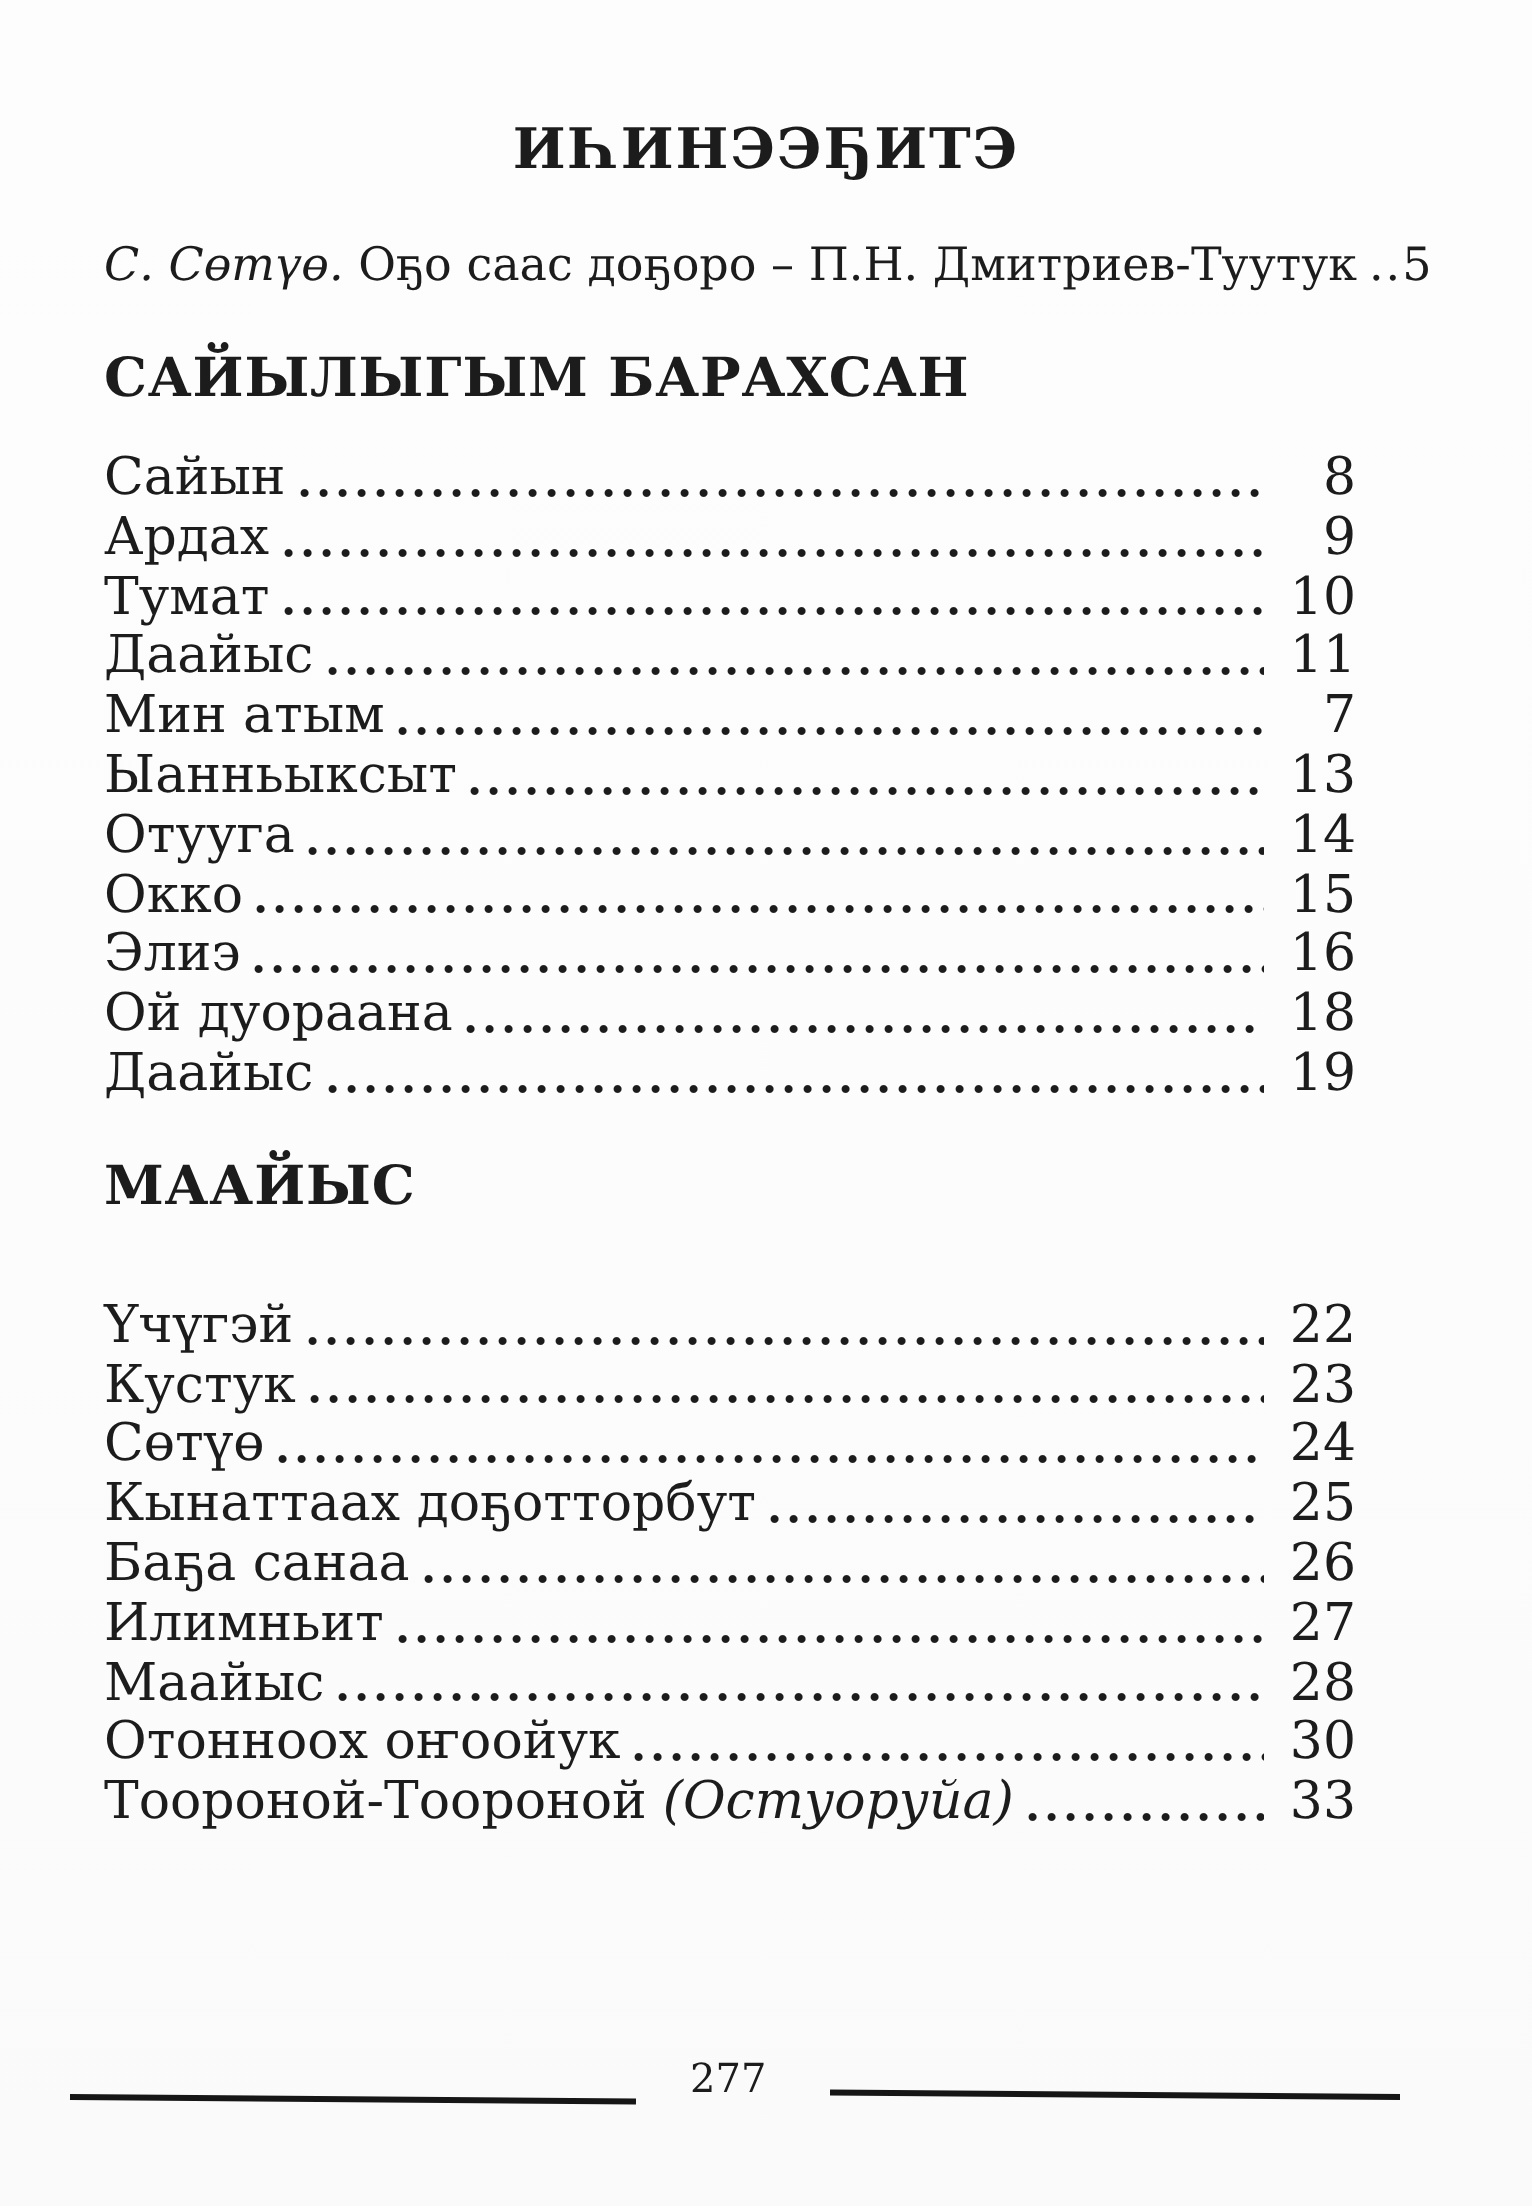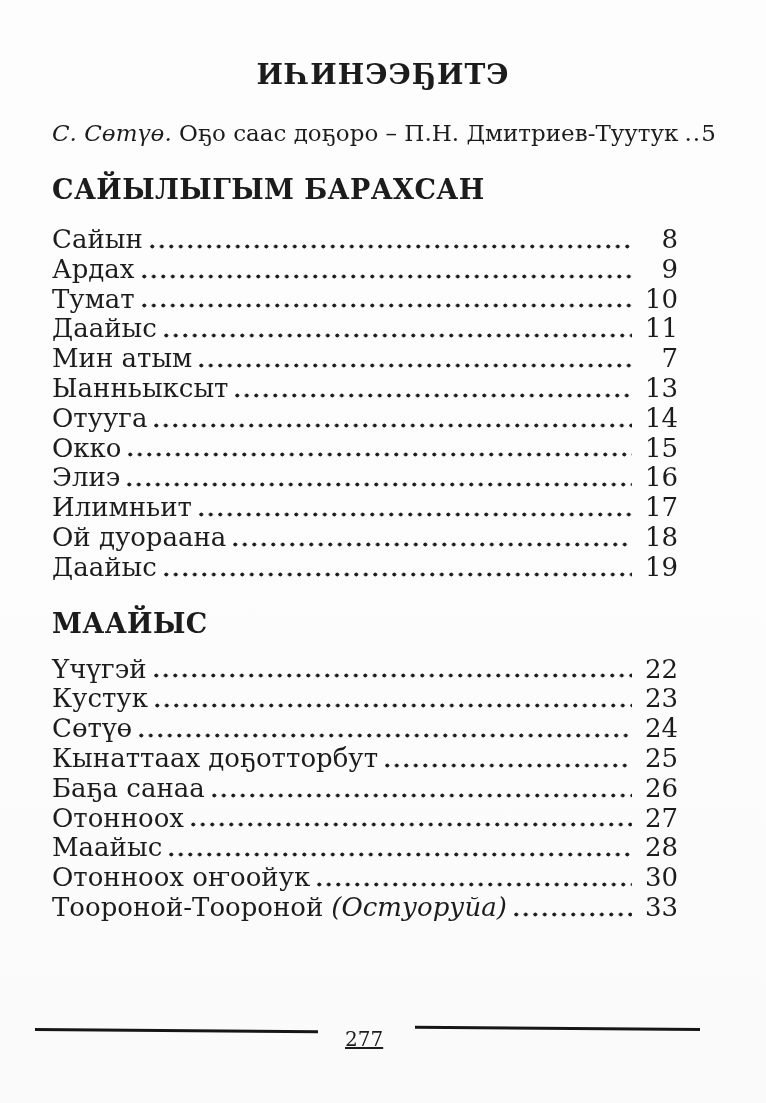--- a/index.html
+++ b/index.html
@@ -36,21 +36,21 @@
   .author-dots{margin-left:6px;letter-spacing:1px;}
   .section-heading{
     margin:27px 0 0;
     font-size:27px;
     line-height:30px;
     font-weight:bold;
     letter-spacing:0.4px;
   }
   .entries{margin-top:20px;}
   .section + .section .section-heading{margin-top:26px;}
-  .section + .section .entries{margin-top:16px;}
+  .section + .section .entries{margin-top:40px;}
   .toc-row{
     display:flex;
     align-items:center;
     font-size:26px;
     line-height:29.8px;
   }
   .entry-title{white-space:nowrap;}
   .entry-note{font-style:italic;margin-left:8px;white-space:nowrap;}
   .entry-note:empty{display:none;margin:0;}
   .dot-leader{
@@ -64,22 +64,21 @@
   }
   .entry-page{
     min-width:36px;
     text-align:right;
     white-space:nowrap;
   }
   .page-footer{
     position:absolute;
     left:35px;right:64px;top:1028px;
     display:flex;
-    align-items:flex-start;
-    text-decoration:underline;
+    align-items:flex-end;
   }
   .footer-rule{
     height:3px;
     background:#161616;
     transform:rotate(0.45deg);
   }
   .footer-rule.left{width:283px;transform-origin:left center;}
   .footer-rule.right{width:285px;transform-origin:right center;}
   .footer-page-number{
     margin:0 32px 0 27px;
@@ -157,26 +156,20 @@
     <span class="entry-page">15</span>
   </div>
 
   <div class="toc-row">
     <span class="entry-title">Элиэ</span>
 
     <span class="dot-leader"></span>
     <span class="entry-page">16</span>
   </div>
 
-  <div class="toc-row">
-    <span class="entry-title">Илимньит</span>
-
-    <span class="dot-leader"></span>
-    <span class="entry-page">17</span>
-  </div>
 
   <div class="toc-row">
     <span class="entry-title">Ой дуораана</span>
 
     <span class="dot-leader"></span>
     <span class="entry-page">18</span>
   </div>
 
   <div class="toc-row">
     <span class="entry-title">Даайыс</span>
@@ -220,21 +213,21 @@
   </div>
 
   <div class="toc-row">
     <span class="entry-title">Баҕа санаа</span>
 
     <span class="dot-leader"></span>
     <span class="entry-page">26</span>
   </div>
 
   <div class="toc-row">
-    <span class="entry-title">Отонноох</span>
+    <span class="entry-title">Илимньит</span>
 
     <span class="dot-leader"></span>
     <span class="entry-page">27</span>
   </div>
 
   <div class="toc-row">
     <span class="entry-title">Маайыс</span>
 
     <span class="dot-leader"></span>
     <span class="entry-page">28</span>

